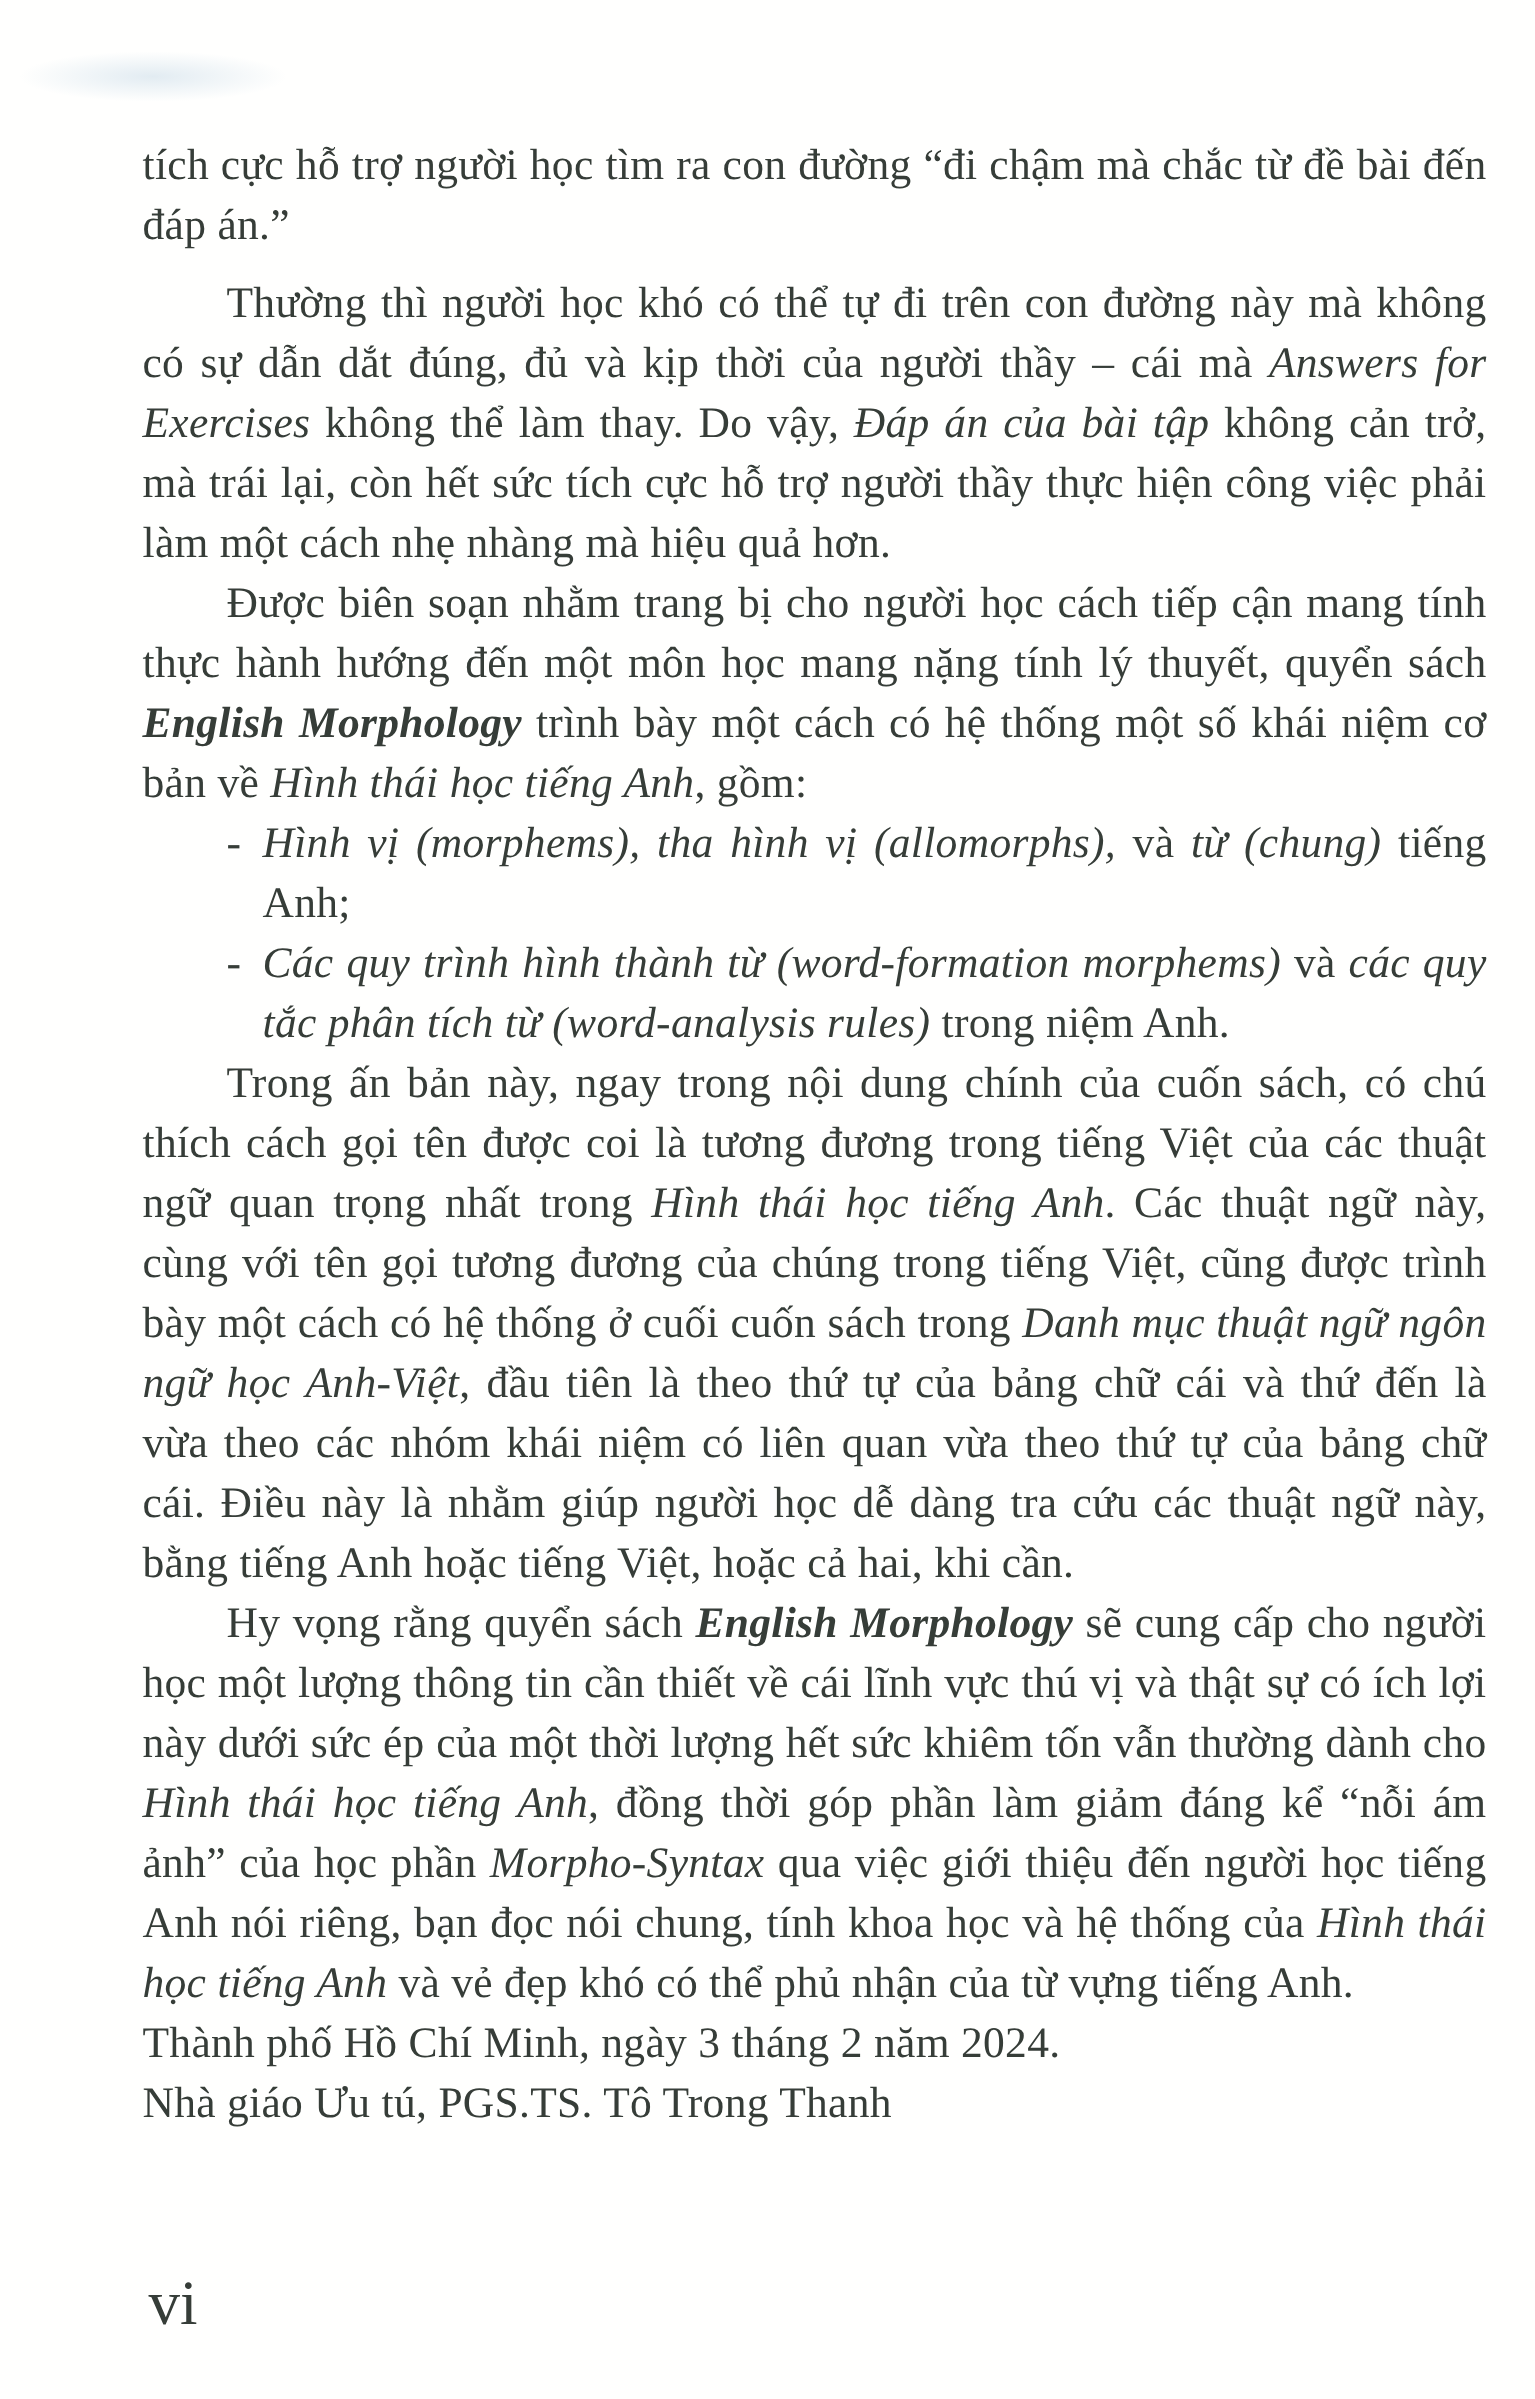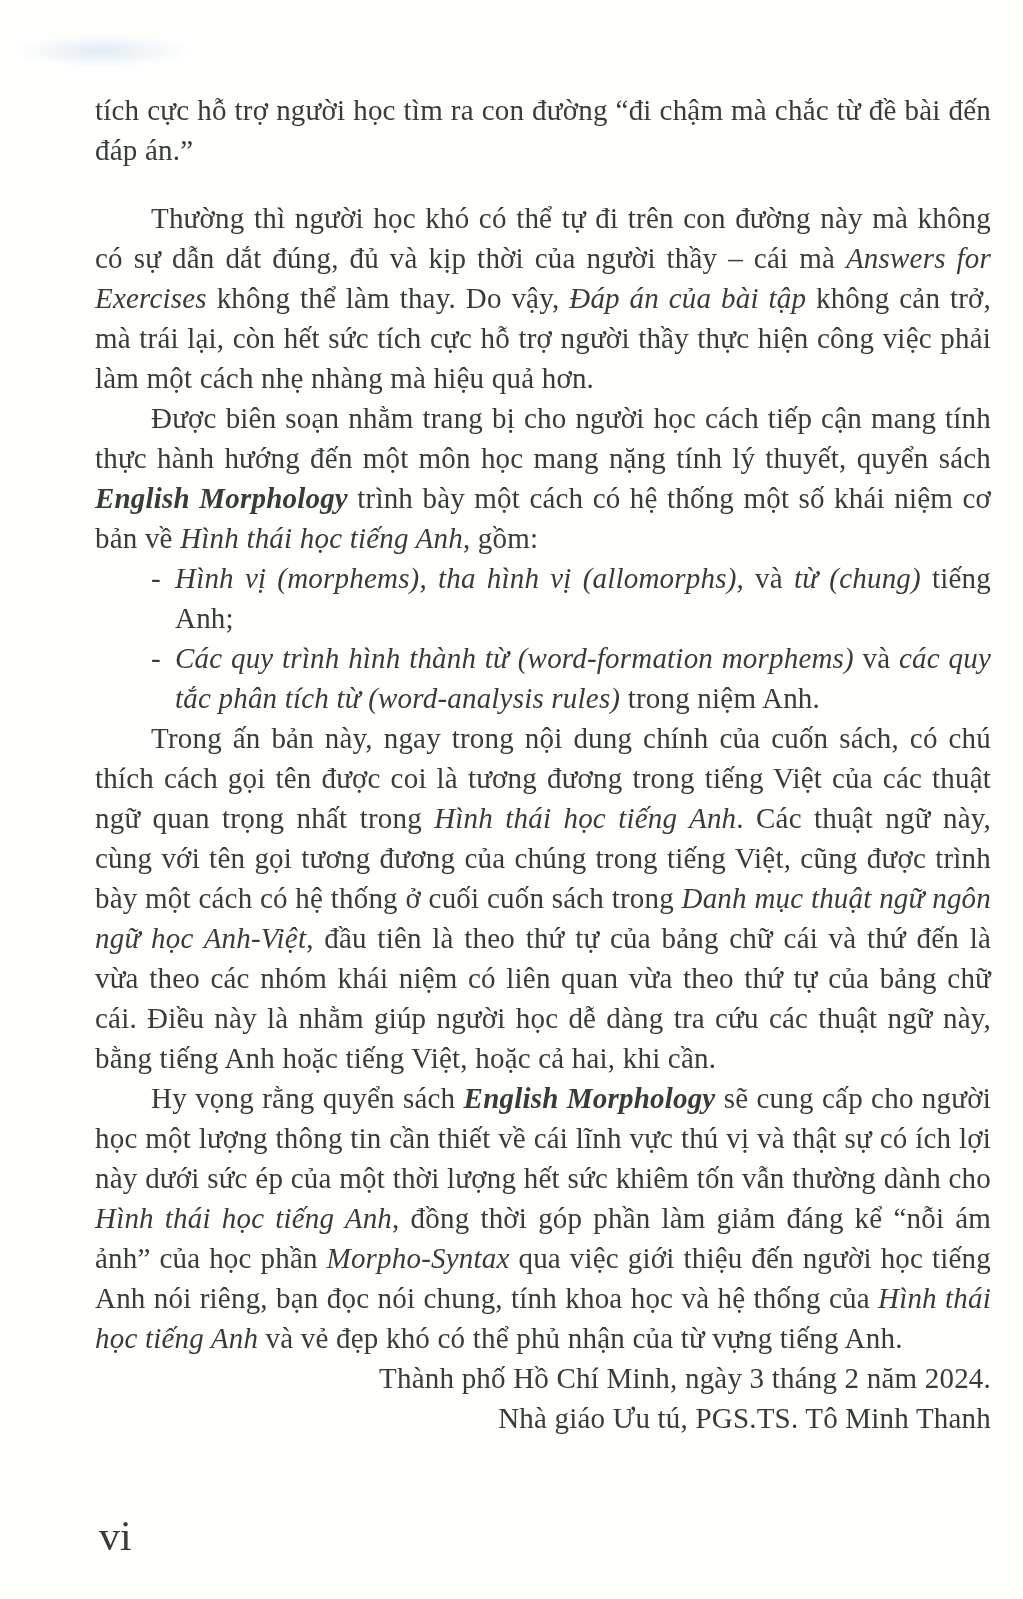--- a/index.html
+++ b/index.html
@@ -31,38 +31,38 @@
     left: 95px;
     top: 90px;
     width: 896px;
     font-size: 29px;
     line-height: 40px;
     text-align: justify;
     letter-spacing: 0.2px;
   }
   p { margin: 0; }
   .indent { text-indent: 56px; }
-  .gap-after { margin-bottom: 28px; }
+  .gap-after { margin-bottom: 12px; }
   .it { font-style: italic; }
   .bi { font-style: italic; font-weight: bold; margin-top: 36px; }
   .topics-list { margin: 0; padding: 0; list-style: none; }
   .list-item {
     display: flex;
     padding-left: 56px;
   }
   .list-marker {
     flex: none;
     width: 24px;
   }
   .item-body {
     flex: 1;
     text-align: justify;
   }
   .signature {
-    text-align: right;
+    text-align: left;
     margin: 0;
   }
   .page-num {
     position: absolute;
     left: 99px;
     top: 1516px;
     font-size: 42px;
     line-height: 40px;
   }
 </style>
@@ -89,18 +89,18 @@
         <span class="list-marker">-</span>
         <span class="item-body"><span class="it">Các quy trình hình thành từ (word-formation morphems)</span><span> và </span><span class="it">các quy tắc phân tích từ (word-analysis rules)</span><span> trong niệm Anh.</span></span>
       </li>
     </ul>
 
     <p class="indent"><span>Trong ấn bản này, ngay trong nội dung chính của cuốn sách, có chú thích cách gọi tên được coi là tương đương trong tiếng Việt của các thuật ngữ quan trọng nhất trong </span><span class="it">Hình thái học tiếng Anh</span><span>. Các thuật ngữ này, cùng với tên gọi tương đương của chúng trong tiếng Việt, cũng được trình bày một cách có hệ thống ở cuối cuốn sách trong </span><span class="it">Danh mục thuật ngữ ngôn ngữ học Anh-Việt</span><span>, đầu tiên là theo thứ tự của bảng chữ cái và thứ đến là vừa theo các nhóm khái niệm có liên quan vừa theo thứ tự của bảng chữ cái. Điều này là nhằm giúp người học dễ dàng tra cứu các thuật ngữ này, bằng tiếng Anh hoặc tiếng Việt, hoặc cả hai, khi cần.</span></p>
 
     <p class="indent"><span>Hy vọng rằng quyển sách </span><span class="bi">English Morphology</span><span> sẽ cung cấp cho người học một lượng thông tin cần thiết về cái lĩnh vực thú vị và thật sự có ích lợi này dưới sức ép của một thời lượng hết sức khiêm tốn vẫn thường dành cho </span><span class="it">Hình thái học tiếng Anh</span><span>, đồng thời góp phần làm giảm đáng kể “nỗi ám ảnh” của học phần </span><span class="it">Morpho-Syntax</span><span> qua việc giới thiệu đến người học tiếng Anh nói riêng, bạn đọc nói chung, tính khoa học và hệ thống của </span><span class="it">Hình thái học tiếng Anh</span><span> và vẻ đẹp khó có thể phủ nhận của từ vựng tiếng Anh.</span></p>
 
     <p class="signature"><span>Thành phố Hồ Chí Minh, ngày 3 tháng 2 năm 2024.</span></p>
-    <p class="signature"><span>Nhà giáo Ưu tú, PGS.TS. Tô Minh Thanh</span></p>
+    <p class="signature"><span>Nhà giáo Ưu tú, PGS.TS. Tô Trong Thanh</span></p>
 
   </div>
 
   <div class="page-num">vi</div>
 </div>
 
 </body></html>

